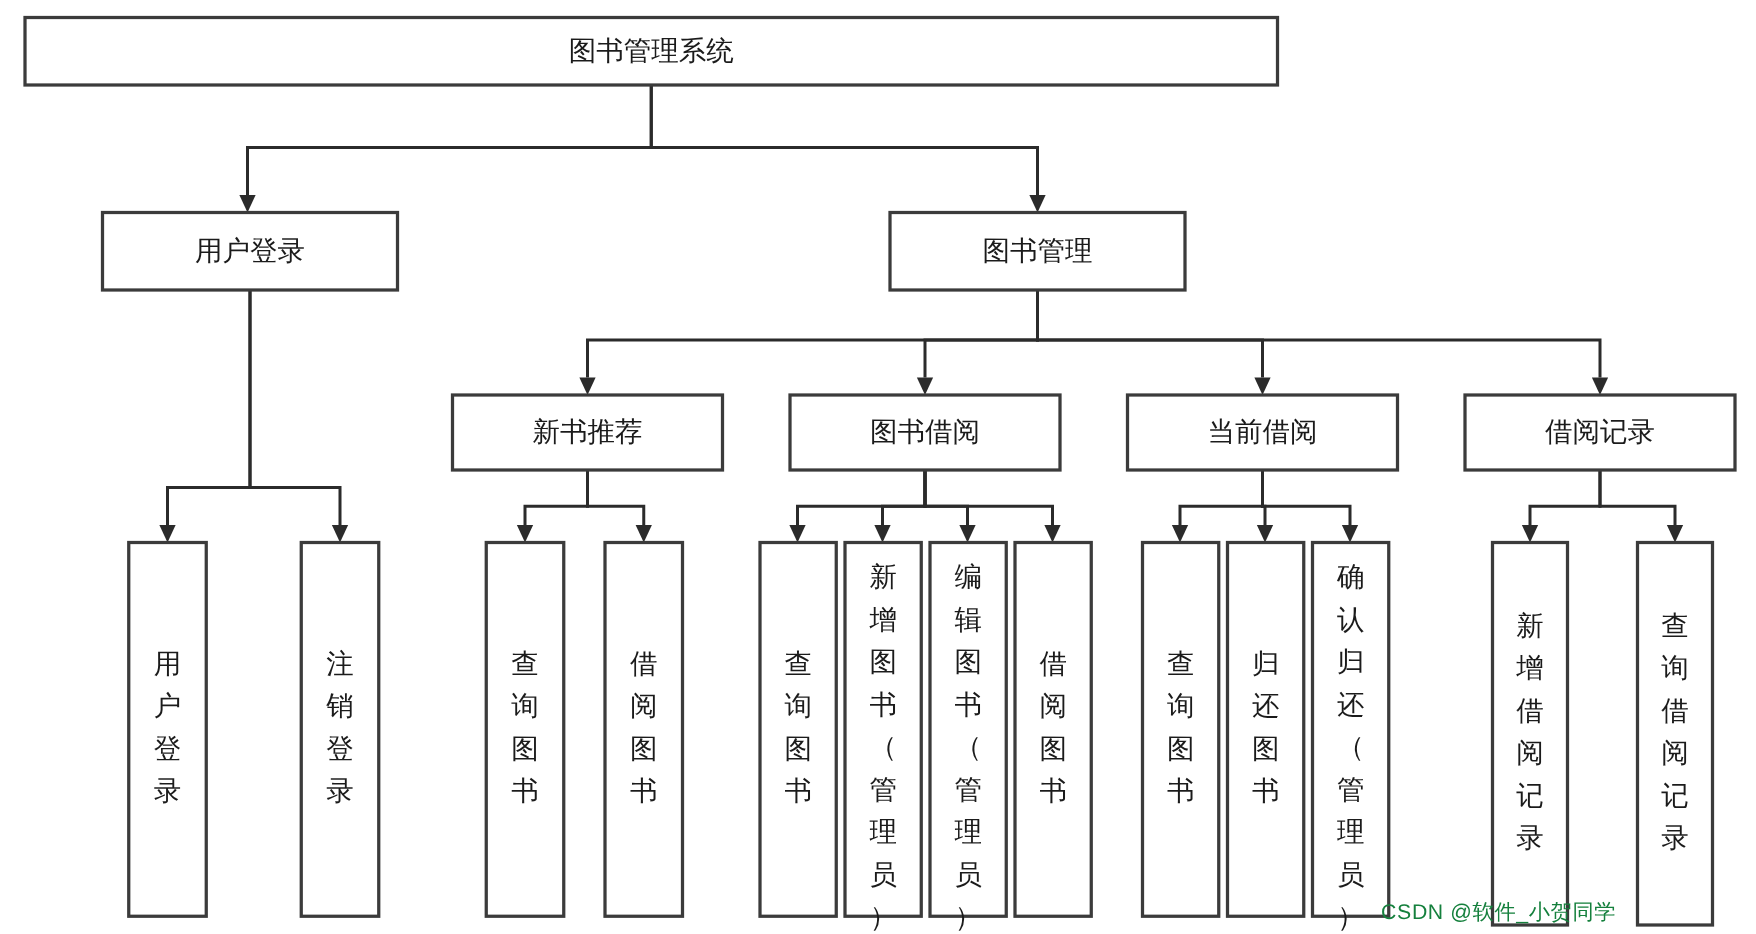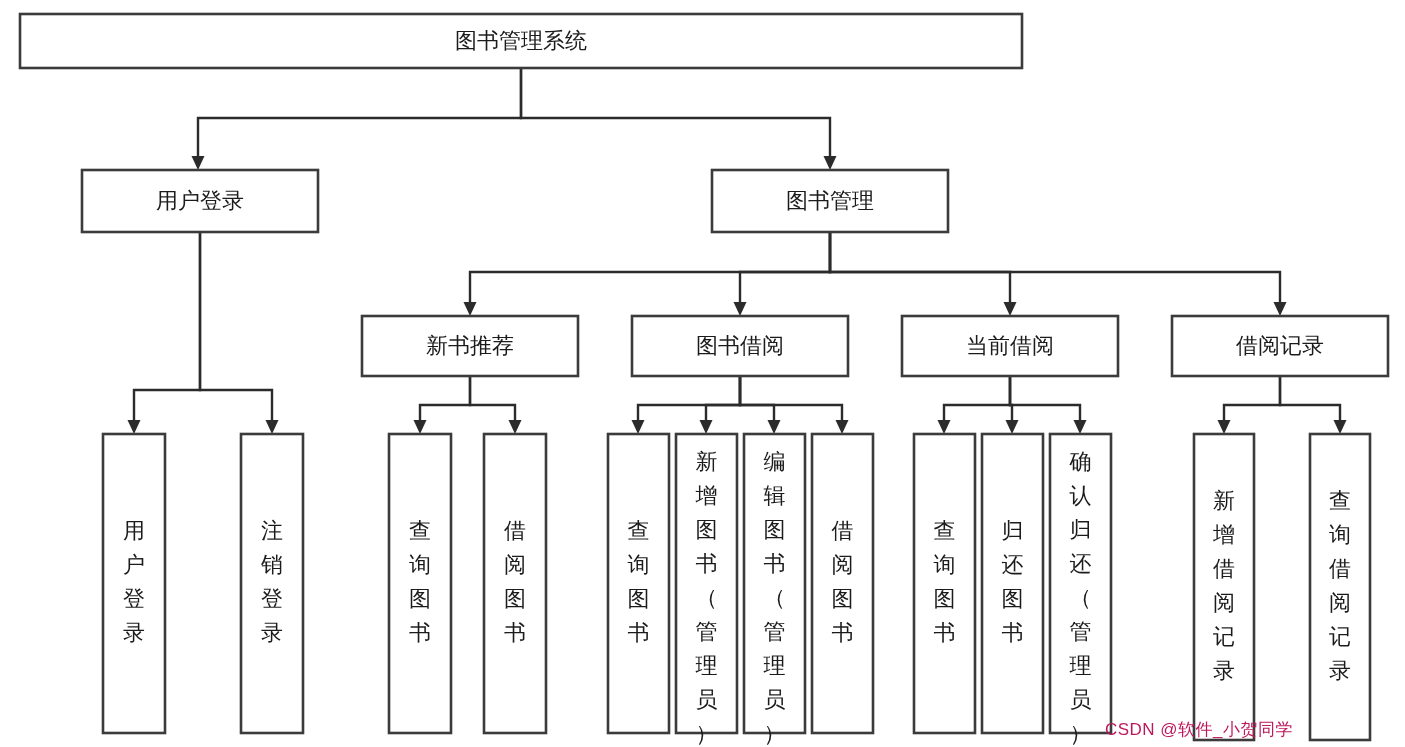--- a/index.html
+++ b/index.html
@@ -47,21 +47,21 @@
   .arrow-head {
     fill: #2b2b2b;
     stroke: none;
   }
   .watermark-text {
     position: absolute;
     right: 12px;
     bottom: 6px;
     font-family: "Liberation Sans", "DejaVu Sans", sans-serif;
     font-size: 17px;
-    color: #be185d;
+    color: #15803d;
     white-space: nowrap;
     letter-spacing: 0.5px;
     user-select: none;
   }
 </style>
 </head>
 <body>
 
 <div id="diagram-root">
   <svg class="diagram-canvas" viewBox="0 0 1405 747">

